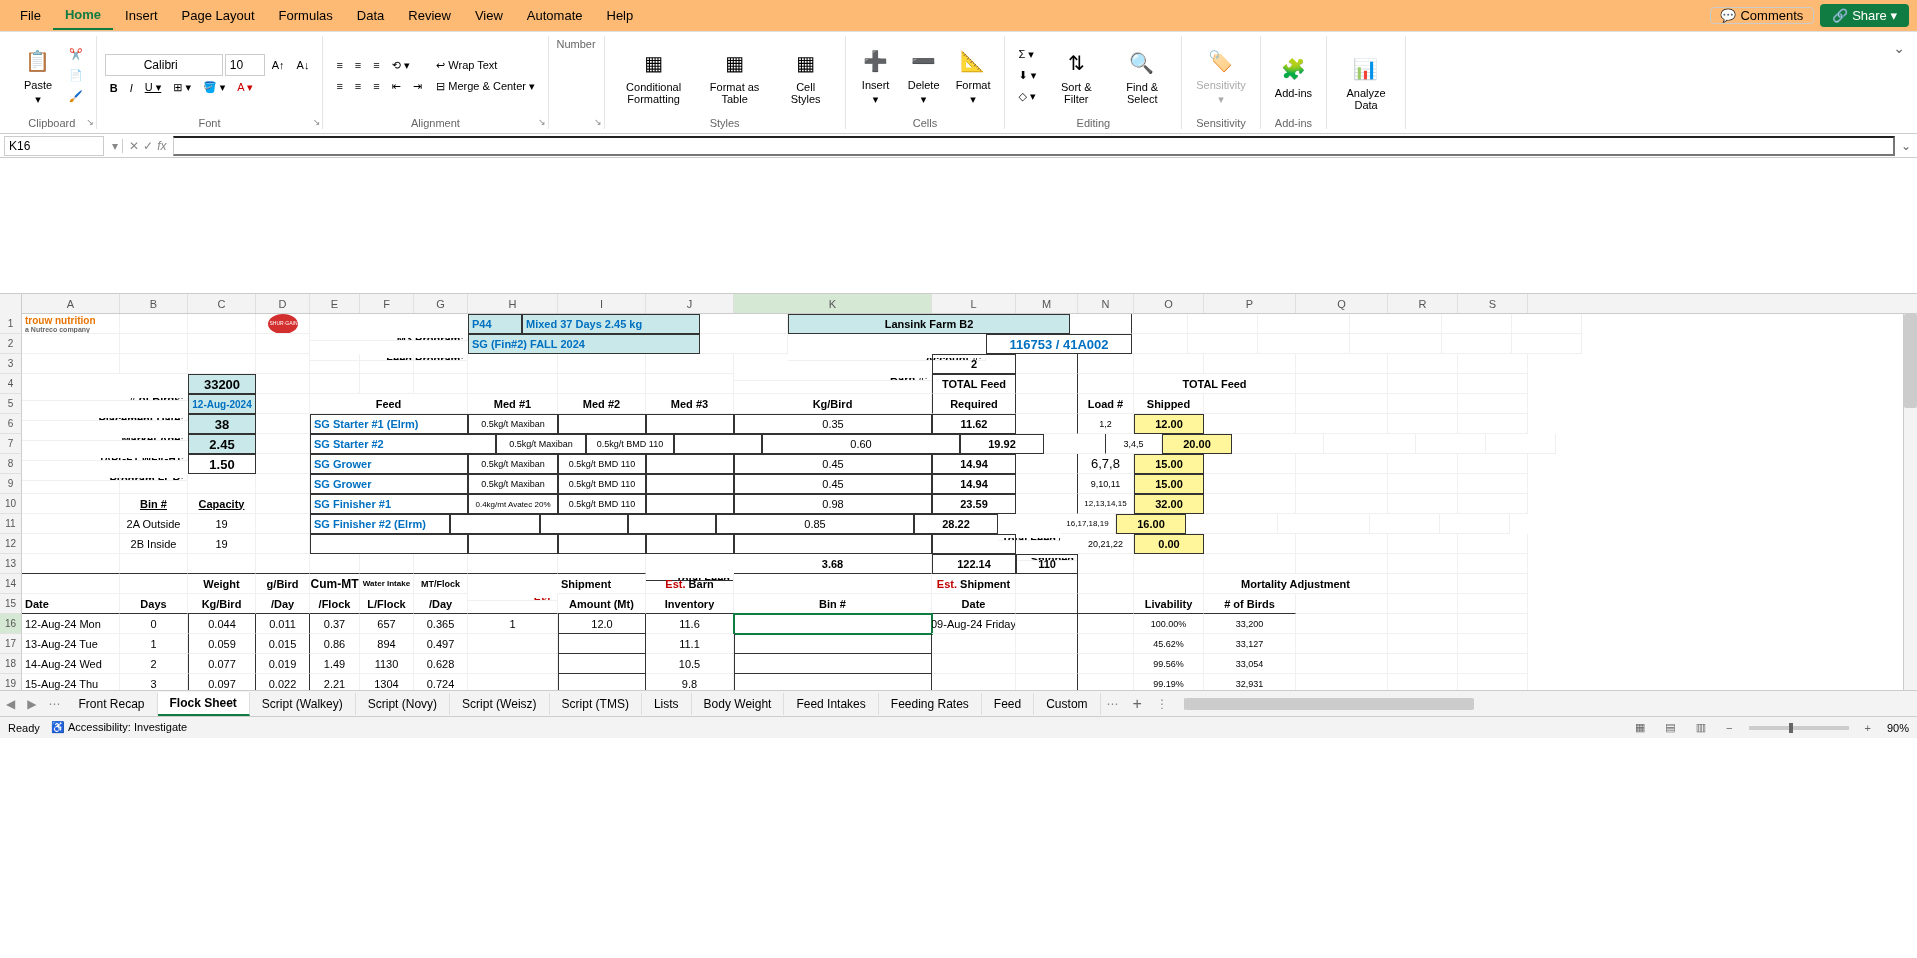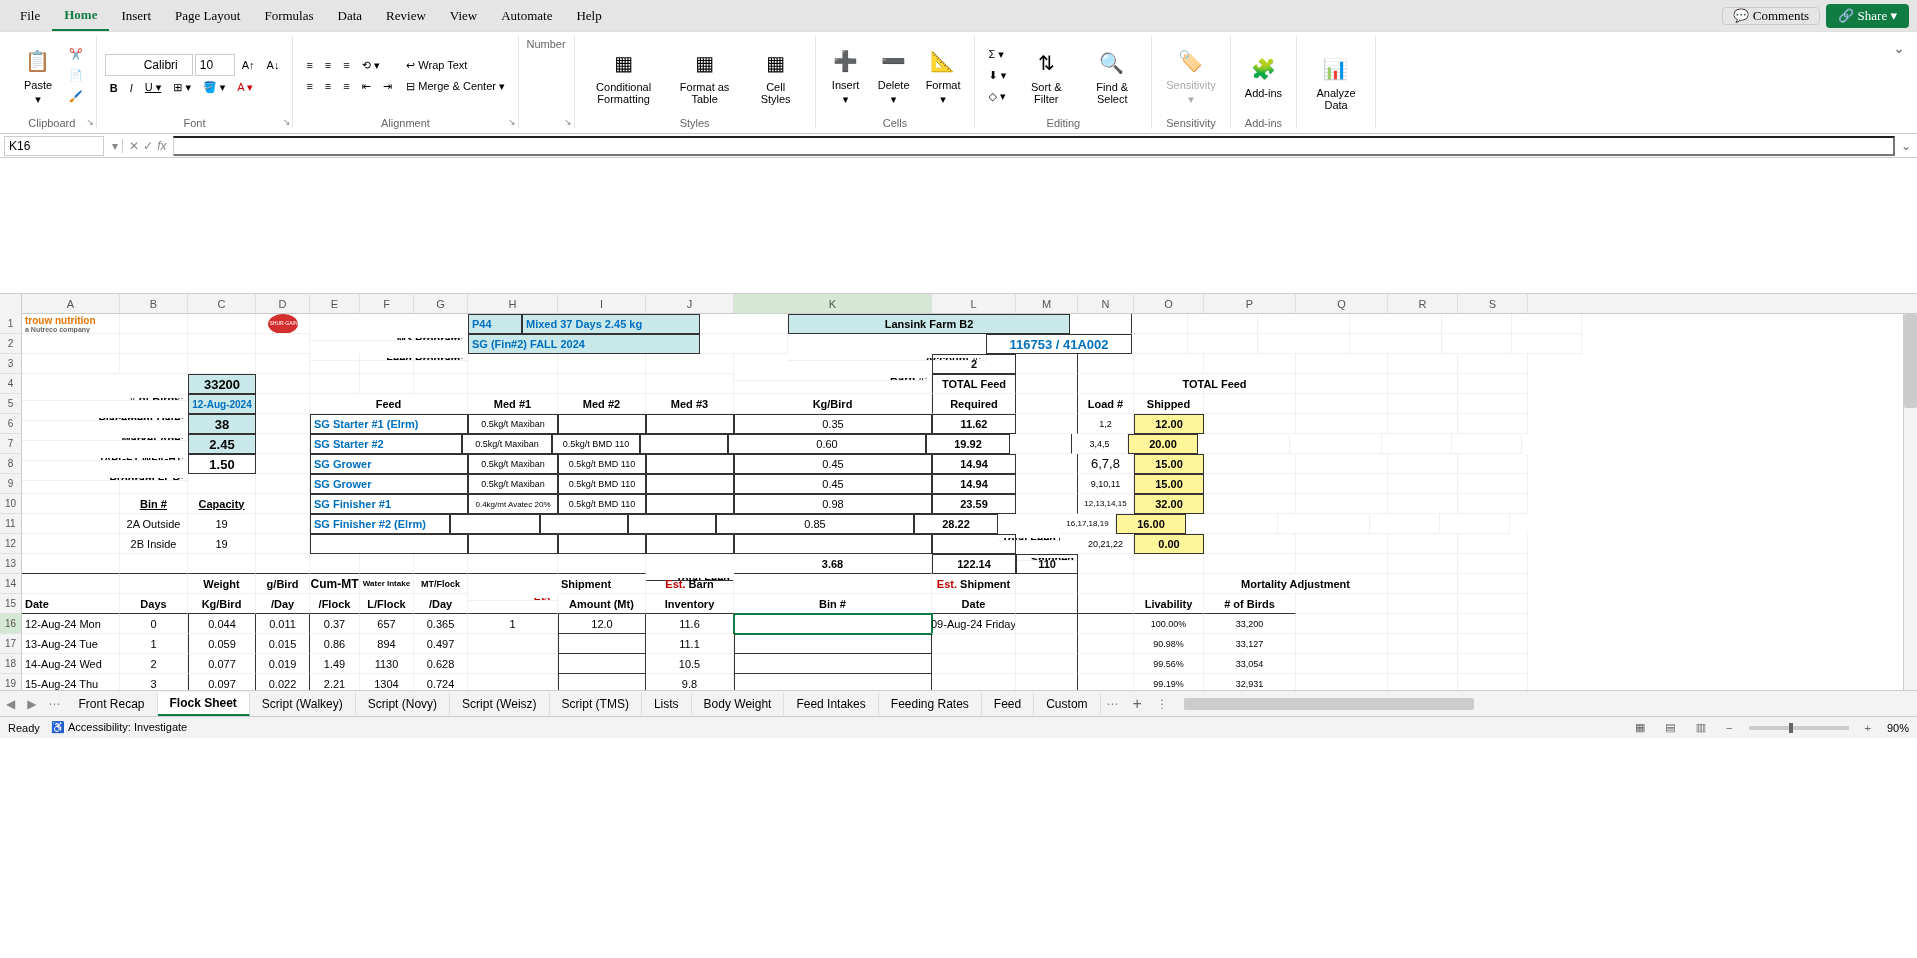--- a/index.html
+++ b/index.html
@@ -1,18 +1,18 @@
 <!DOCTYPE html>
 <html><head>
 <meta charset="utf-8">
 <style>
 * { box-sizing: border-box; margin: 0; padding: 0; }
 body { font-family: 'Segoe UI', Tahoma, sans-serif; font-size: 12px; background: #fff; overflow: hidden; }
 
-.menubar { display: flex; align-items: center; height: 32px; padding: 0 8px; background: #e5e5e5; border-bottom: 1px solid #e0e0e0; font-family: Liberation Serif, serif; }
+.menubar { display: flex; align-items: center; height: 32px; padding: 0 8px; background: #fdba74; border-bottom: 1px solid #e0e0e0; }
 .menubar .tab { padding: 6px 12px; cursor: pointer; font-size: 13px; }
 .menubar .tab.active { border-bottom: 2px solid #107c41; color: #107c41; font-weight: 600; }
 .menubar .spacer { flex: 1; }
 .menubar .comments { border: 1px solid #ccc; padding: 0 10px; border-radius: 4px; margin-right: 6px; font-size: 13px; cursor: pointer; }
 .menubar .share { background: #107c41; color: #fff; padding: 4px 12px; border-radius: 4px; font-size: 13px; cursor: pointer; }
 
 .ribbon { display: flex; background: #fff; border-bottom: 1px solid #ccc; height: 102px; padding: 4px 8px; }
 .ribbon-group { display: flex; flex-direction: column; align-items: center; padding: 0 8px; border-right: 1px solid #e5e5e5; position: relative; }
 .ribbon-group:last-child { border-right: none; }
 .ribbon-group-content { flex: 1; display: flex; align-items: center; gap: 4px; }
@@ -126,21 +126,21 @@
       </div>
     </div>
     <div class="ribbon-group-label">Clipboard</div>
     <span class="dialog-launch">↘</span>
   </div>
 
   <div class="ribbon-group">
     <div class="ribbon-group-content">
       <div class="ribbon-col">
         <div class="ribbon-row">
-          <input class="font-select" style="width: 88px; padding-left: 38px;" value="Calibri">
+          <input class="font-select" style="width: 118px; padding-left: 38px;" value="Calibri">
           <input class="font-select" style="width: 40px;" value="10">
           <span class="ribbon-btn-sm">A↑</span>
           <span class="ribbon-btn-sm">A↓</span>
         </div>
         <div class="ribbon-row">
           <span class="ribbon-btn-sm bold">B</span>
           <span class="ribbon-btn-sm" style="font-style:italic">I</span>
           <span class="ribbon-btn-sm underline">U ▾</span>
           <span class="ribbon-btn-sm">⊞ ▾</span>
           <span class="ribbon-btn-sm">🪣 ▾</span>
@@ -440,21 +440,21 @@
       <div class="cell wP"></div>
         <div class="cell wQ"></div>
         <div class="cell wR"></div>
         <div class="cell wS"></div>
     </div>
     <div class="grid-row">
       <div class="row-h">7</div>
       <div class="cell right bold" style="width:166px;font-size:10px">TARGET WEIGHT:</div>
       <div class="cell wC bg-teal border-box center bold" style="font-size:13px">2.45</div>
       <div class="cell wD"></div>
-      <div class="cell border-box bold-blue" style="width:152px">SG Starter #2</div>
+      <div class="cell border-box bold-blue" style="width:186px">SG Starter #2</div>
       <div class="cell wH border-box center" style="font-size:9px">0.5kg/t Maxiban</div>
       <div class="cell wI border-box center" style="font-size:9px">0.5kg/t BMD 110</div>
       <div class="cell wJ border-box"></div>
       <div class="cell wK border-box center">0.60</div>
       <div class="cell wL border-box center bold">19.92</div>
       <div class="cell wM borderRight"></div>
       <div class="cell wN center" style="font-size:9px">3,4,5</div>
       <div class="cell wO bg-yellow border-box center bold">20.00</div>
       <div class="cell wP"></div>
         <div class="cell wQ"></div>
@@ -663,21 +663,21 @@
       <div class="cell wE center">0.86</div>
       <div class="cell wF center">894</div>
       <div class="cell wG center">0.497</div>
       <div class="cell wH"></div>
       <div class="cell wI borderLeft borderRight borderBottom"></div>
       <div class="cell wJ center">11.1</div>
       <div class="cell wK borderLeft borderRight borderBottom"></div>
       <div class="cell wL"></div>
       <div class="cell wM borderRight"></div>
         <div class="cell wN"></div>
-      <div class="cell wO center" style="font-size:9px">90.98%</div>
+      <div class="cell wO center" style="font-size:9px">45.62%</div>
       <div class="cell wP center" style="font-size:9px">33,127</div>
       <div class="cell wQ"></div>
         <div class="cell wR"></div>
         <div class="cell wS"></div>
     </div>
 
     <div class="grid-row">
       <div class="row-h">18</div>
       <div class="cell wA">14-Aug-24 Wed</div>
       <div class="cell wB center">2</div>

